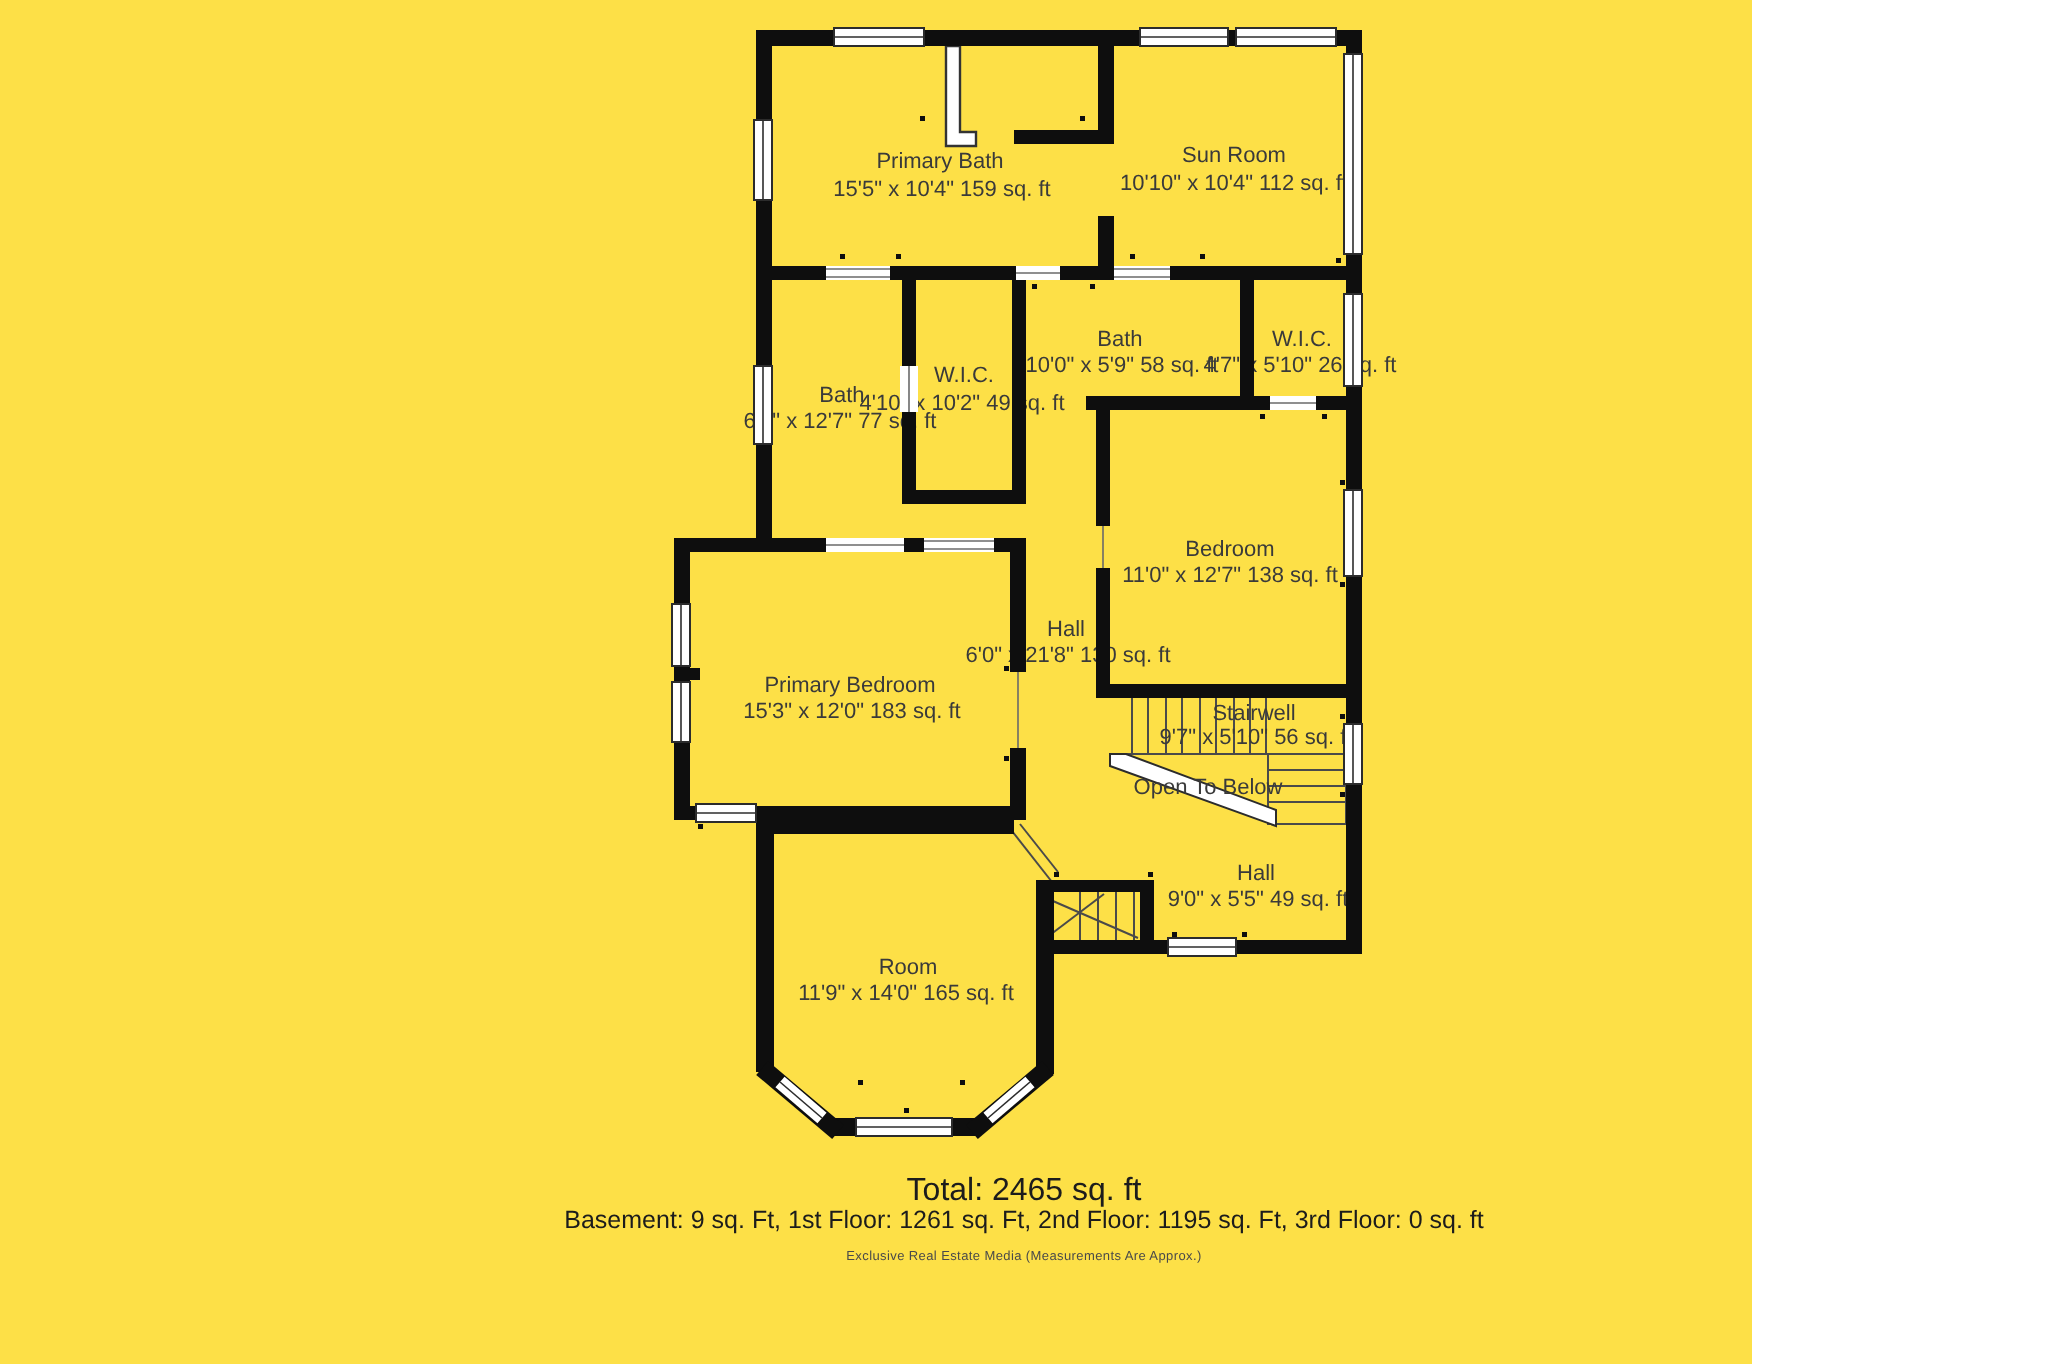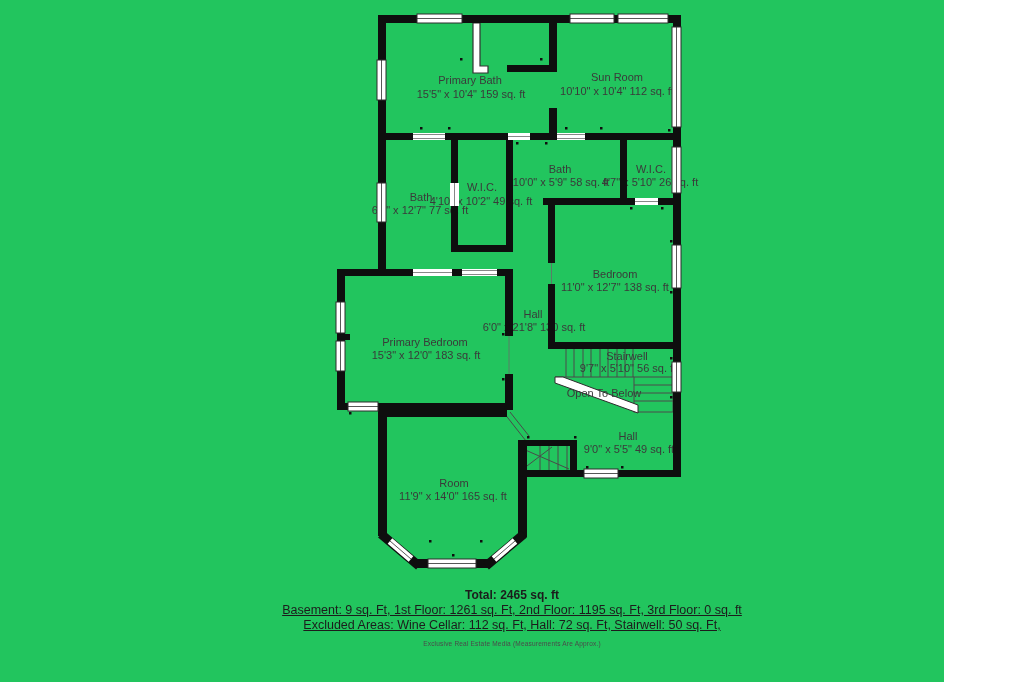--- a/index.html
+++ b/index.html
@@ -1,23 +1,23 @@
 <!DOCTYPE html>
 <html><head>
 <meta charset="utf-8">
 <style>
   html,body{margin:0;padding:0;background:#fff;}
-  #stage{position:relative;width:944px;height:682px;background:#22c55e;overflow:hidden;
+  #stage{position:relative;width:876px;height:682px;background:#fde047;overflow:hidden;
          font-family:"Liberation Sans",sans-serif;}
   svg text{font-family:"Liberation Sans",sans-serif;fill:#3a3a3a;}
   .room-name{font-size:11px;}
   .room-dims{font-size:11px;}
   .summary{position:absolute;left:0;top:588px;width:1024px;text-align:center;color:#1c1c1c;}
-  .summary .total{font-size:12px;font-weight:bold;line-height:15px;}
-  .summary .line{font-size:12.5px;line-height:15px;text-decoration:underline;}
+  .summary .total{font-size:16px;font-weight:normal;line-height:15px;}
+  .summary .line{font-size:12.5px;line-height:15px;}
   .summary .credit{font-size:6.5px;color:#4a4a4a;margin-top:7px;letter-spacing:.2px;}
 </style>
 </head>
 <body>
 
 <div id="stage">
 
 <svg width="1024" height="682" viewBox="0 0 1024 682">
 
   <g stroke="#4a4a4a" stroke-width="1" fill="none">
@@ -271,17 +271,16 @@
         <rect x="429" y="540" width="2.5" height="2.5"></rect>
     <rect x="480" y="540" width="2.5" height="2.5"></rect>
         <rect x="452" y="554" width="2.5" height="2.5"></rect>
   </g>
 </svg>
 
   
   <div class="summary">
     <div class="total">Total: 2465 sq. ft</div>
     <div class="line">Basement: 9 sq. Ft, 1st Floor: 1261 sq. Ft, 2nd Floor: 1195 sq. Ft, 3rd Floor: 0 sq. ft</div>
-    <div class="line">Excluded Areas: Wine Cellar: 112 sq. Ft, Hall: 72 sq. Ft, Stairwell: 50 sq. Ft,</div>
     <div class="credit">Exclusive Real Estate Media (Measurements Are Approx.)</div>
   </div>
 
 </div>
 
 </body></html>

